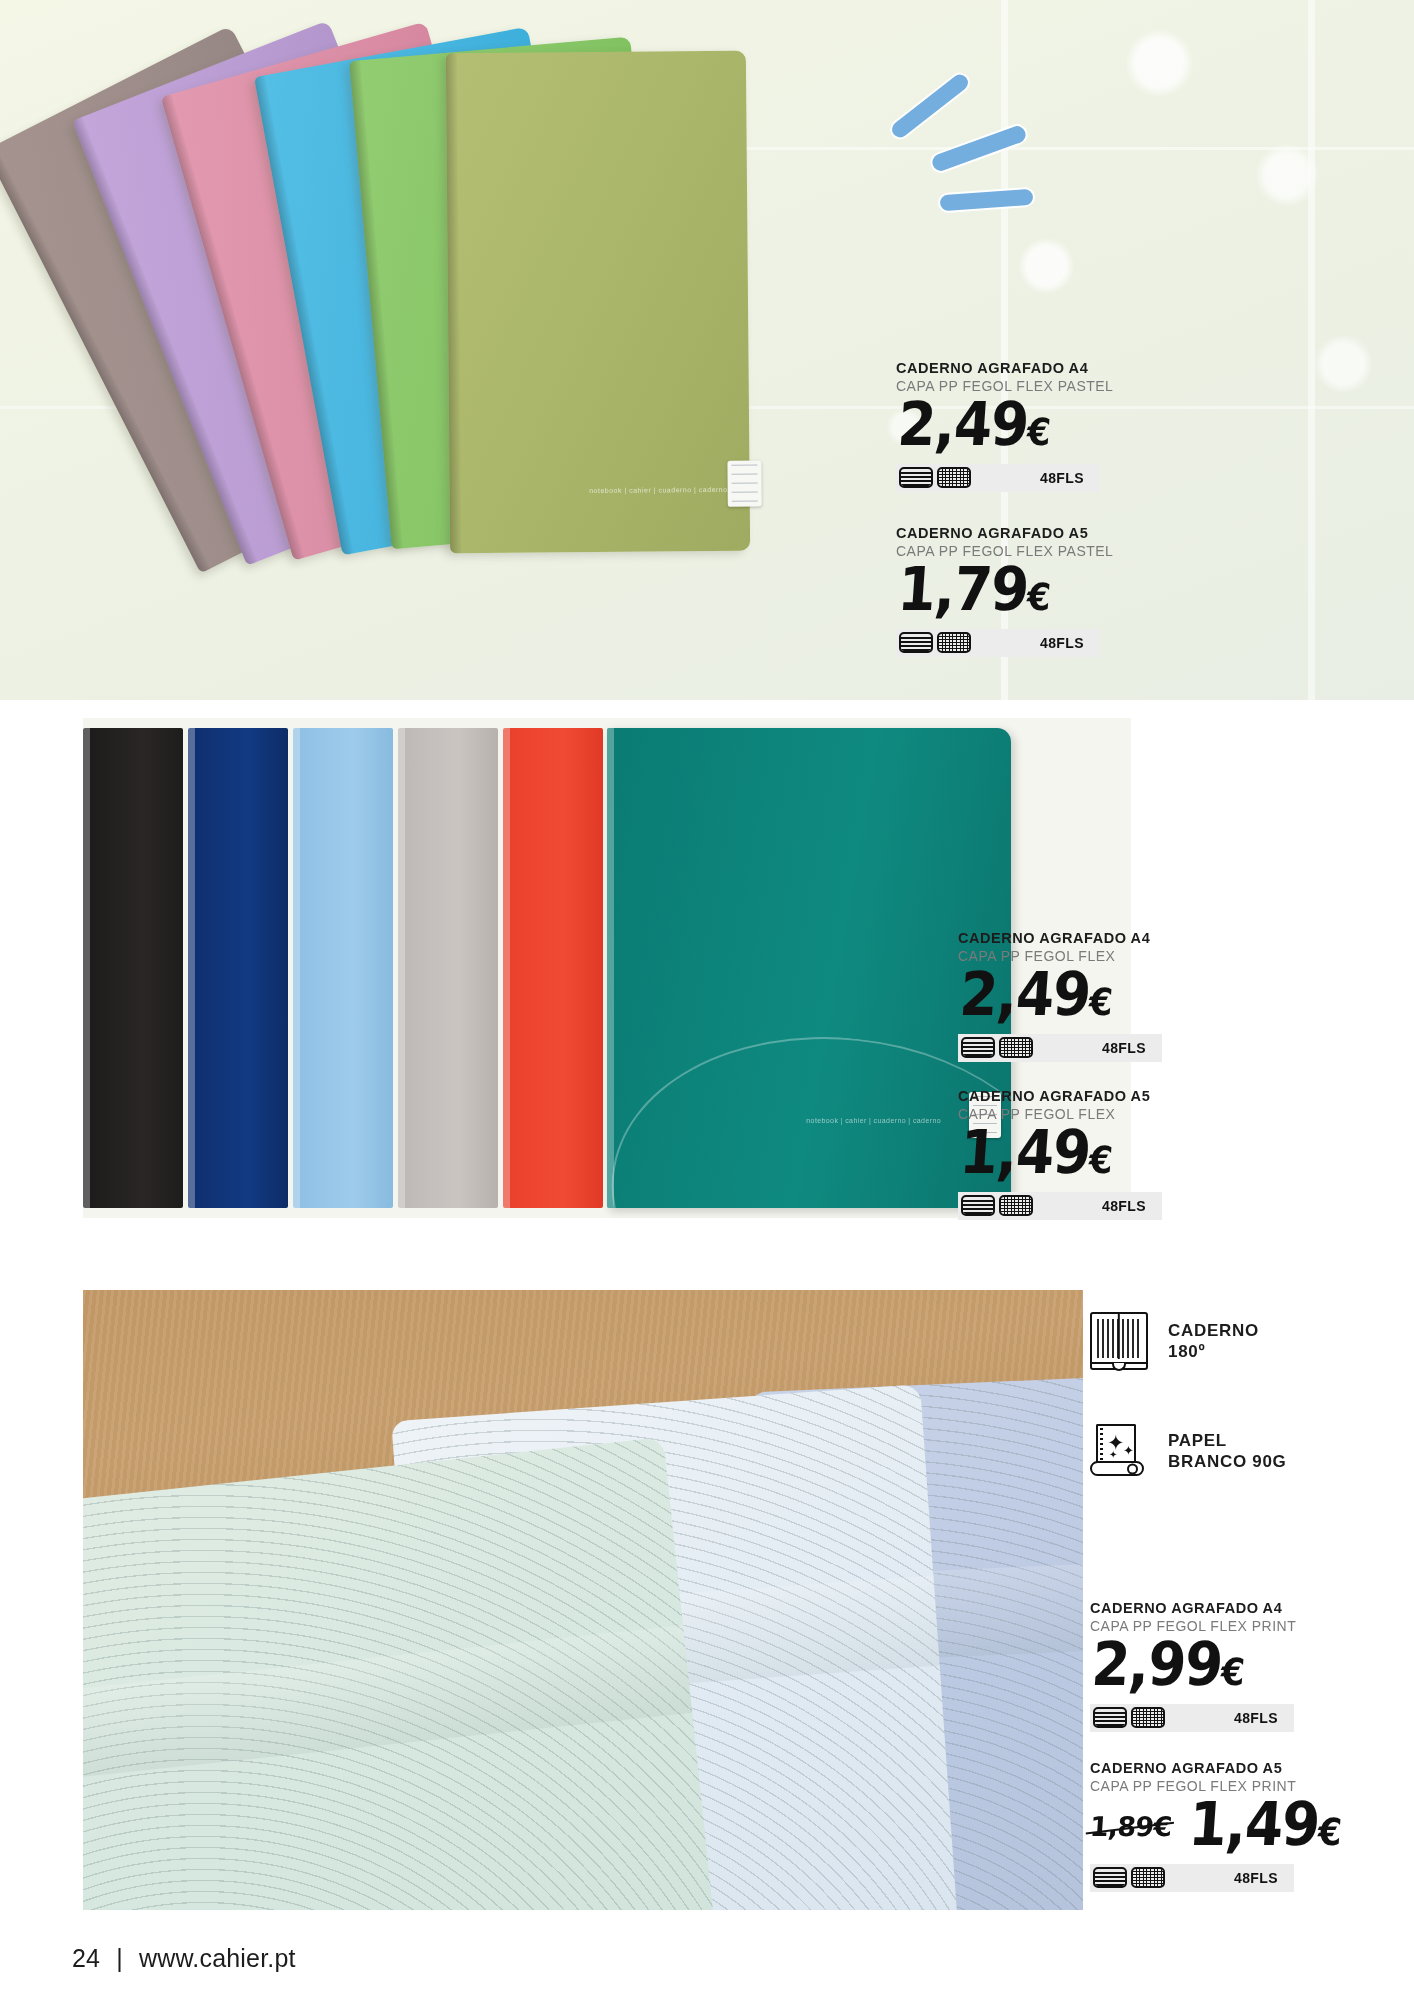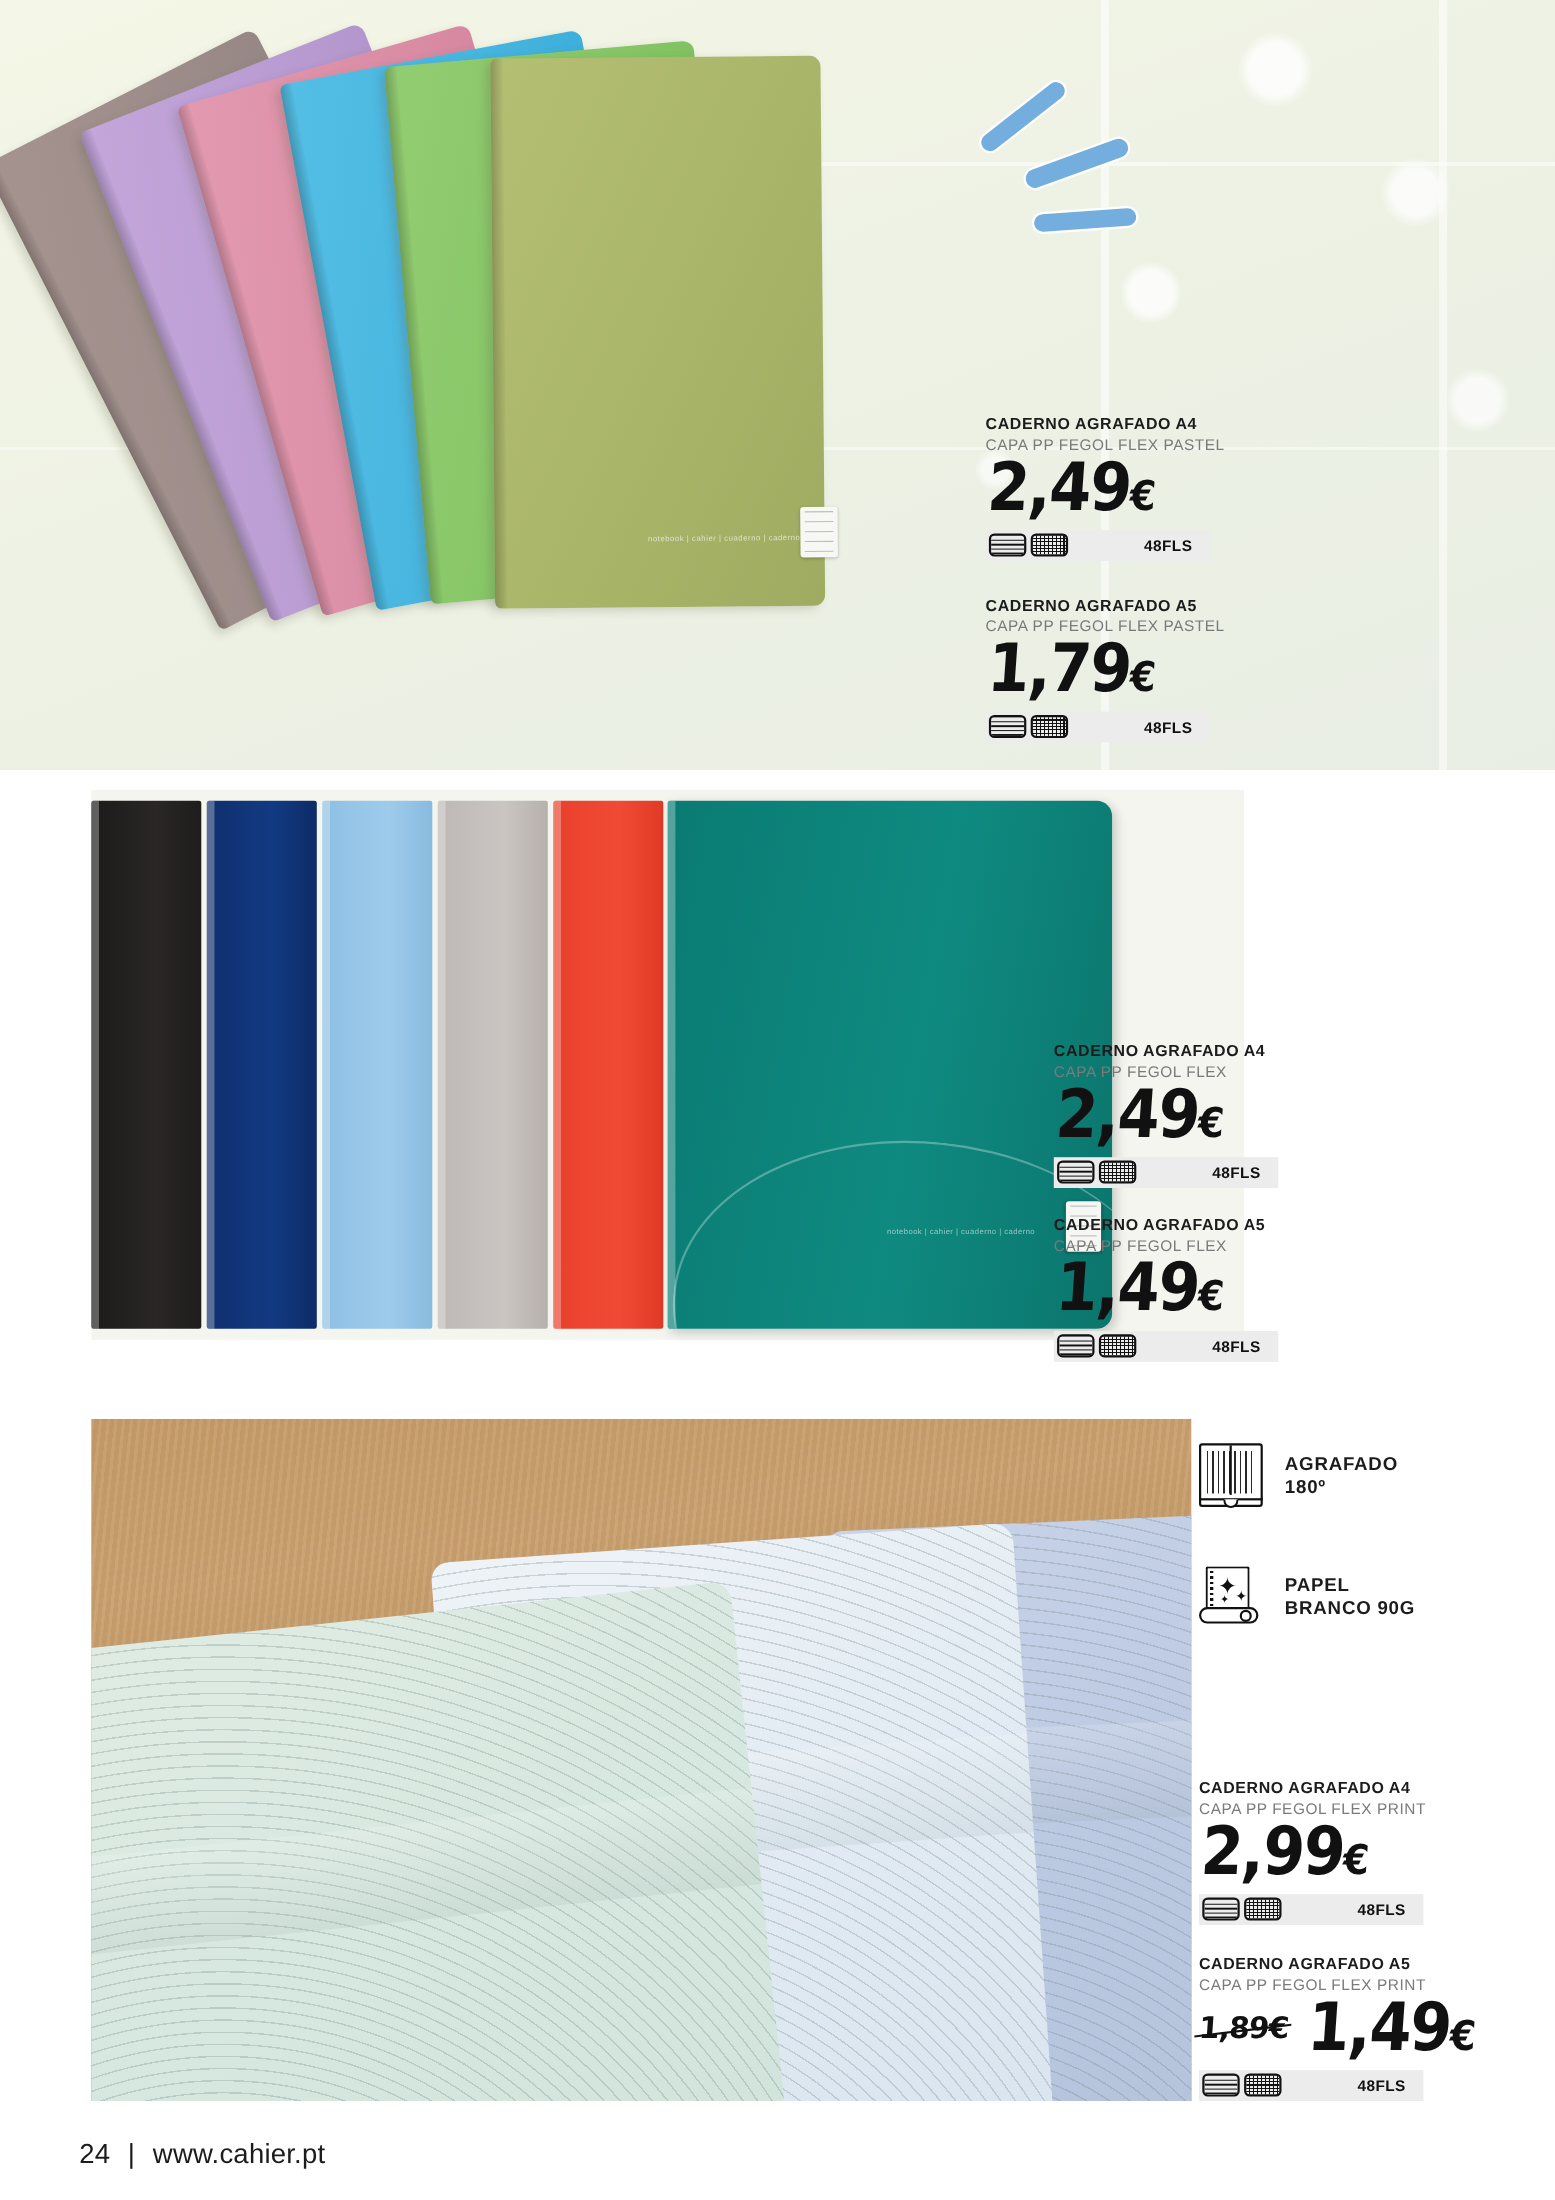--- a/index.html
+++ b/index.html
@@ -150,21 +150,21 @@
          background: linear-gradient(160deg,#eef3f7 0%,#e2ebf3 45%,#d7e3ee 100%); z-index: 3; }
   .nbC { left: 680px; top: 92px;  width: 470px; height: 620px; transform: rotate(-2.5deg);
          background: linear-gradient(160deg,#c8d3e8 0%,#bcc9e2 45%,#b2c0da 100%); z-index: 2; }
   .nbD { left: 900px; top: 90px;  width: 430px; height: 540px; transform: rotate(-1deg);
          background: linear-gradient(160deg,#f0dcd6 0%,#e8d2cc 50%,#e0c8c2 100%); z-index: 1; }
 
   
   .block { position: absolute; }
   .ttl {
     font-size: 14.5px; font-weight: 700; letter-spacing: 0.55px;
-    color: #1c1c1c; white-space: nowrap; margin-top: 18px;
+    color: #1c1c1c; white-space: nowrap;
   }
   .sub {
     font-size: 14px; font-weight: 400; letter-spacing: 0.5px;
     color: #7a7a7a; margin-top: 2px; white-space: nowrap;
   }
   .price-row { display: flex; align-items: flex-end; gap: 16px; margin-top: 7px; }
   .price {
     font-family: "DejaVu Sans", sans-serif;
     font-size: 55px; font-weight: 700; color: #111111;
     letter-spacing: -1.5px; line-height: 0.96;
@@ -384,21 +384,21 @@
     </div>
   </div>
 
   <div class="feat" style="left:1090px; top:1312px;">
     <div class="glyph g-book">
       <div class="dots"></div>
       <div class="spine"></div>
       <div class="base"></div>
       <div class="notch"></div>
     </div>
-    <div class="txt">AGRAFADO
+    <div class="txt">CADERNO
 180º</div>
   </div>
 
   <div class="feat" style="left:1090px; top:1422px;">
     <div class="glyph g-paper">
       <div class="sheet"></div>
       <div class="perf"></div>
       <div class="star s1">✦</div>
       <div class="star s2">✦</div>
       <div class="star s3">✦</div>

